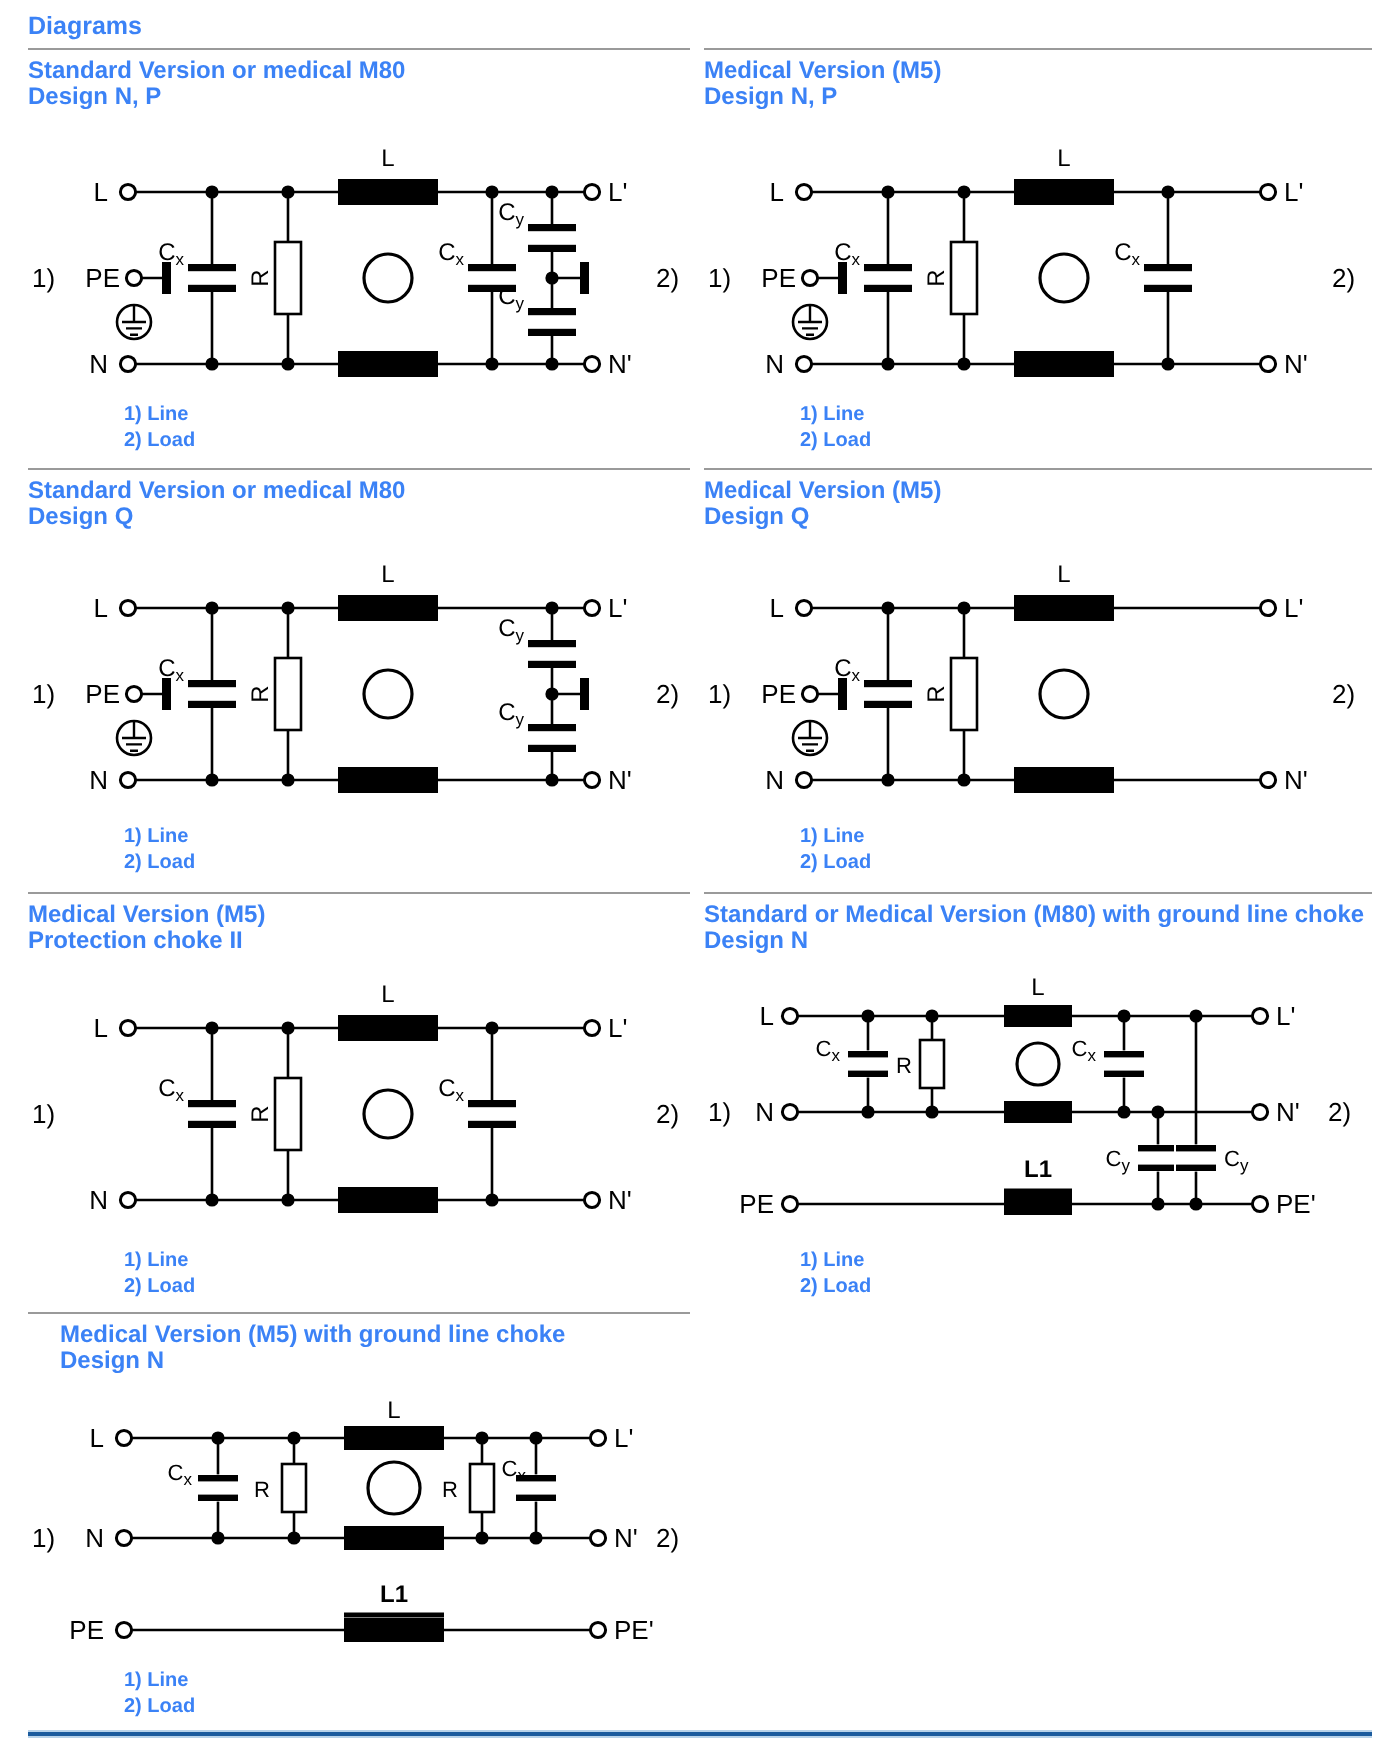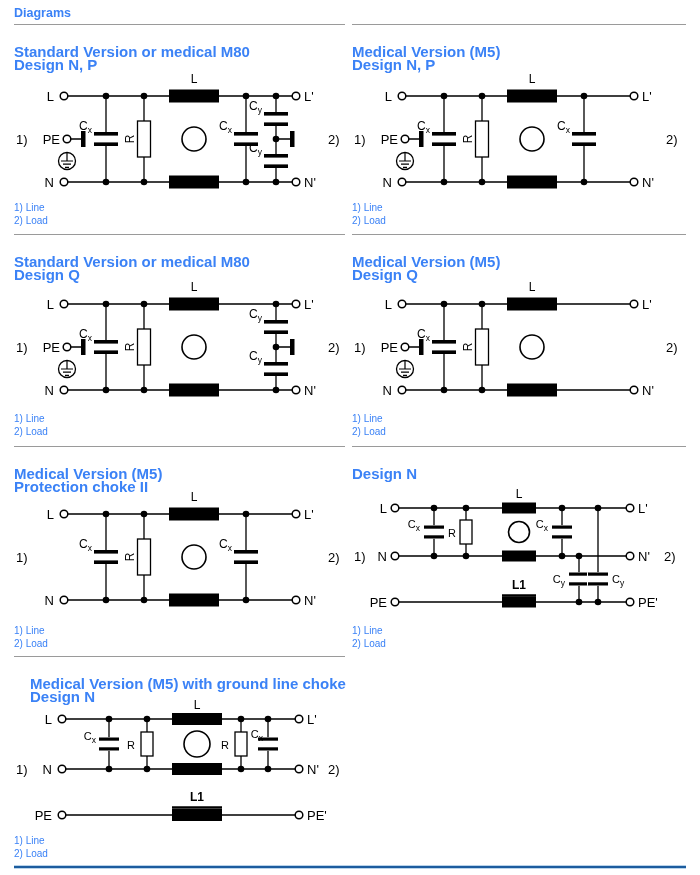--- a/index.html
+++ b/index.html
@@ -1,21 +1,21 @@
 <!DOCTYPE html>
 <html style="--accent: #1c5c9e; --accent-light: #b9d3ea; --divider: #9a9a9a;"><head>
 <meta charset="utf-8">
 <style>
   html,body{margin:0;padding:0;background:#fff;}
   .page{position:relative;width:700px;height:875px;background:#fff;overflow:hidden;
         font-family:"Liberation Sans",sans-serif;color:#3b82f6;}
   .page-title{position:absolute;left:14px;top:6px;font-size:12.5px;font-weight:bold;}
   .rule{position:absolute;height:1px;background:var(--divider,#9a9a9a);}
-  .sec-title{position:absolute;font-size:15px;font-weight:bold;line-height:13px;margin-top:16px;}
-  .footnotes{position:absolute;font-size:10px;font-weight:normal;line-height:12.5px;}
+  .sec-title{position:absolute;font-size:12px;font-weight:bold;line-height:13px;}
+  .footnotes{position:absolute;font-size:10px;font-weight:bold;line-height:12.5px;margin-left:48px;}
   .accent{position:absolute;left:14px;top:865px;width:672px;height:4px;
           background:linear-gradient(var(--accent-light,#b9d3ea) 0 1px,var(--accent,#1c5c9e) 1px 3px,var(--accent-light,#b9d3ea) 3px 4px);}
   svg.circ{position:absolute;overflow:visible;}
   .wire{stroke:#000;stroke-width:1.3;fill:none;}
   .wire25{stroke:#000;stroke-width:2.5;fill:none;}
   .blk{fill:#000;}
   .box{fill:#fff;stroke:#000;stroke-width:1.3;}
   .term{fill:#fff;stroke:#000;stroke-width:1.5;}
   .ring{fill:#fff;stroke:#000;stroke-width:1.6;}
   .ring2{fill:#fff;stroke:#000;stroke-width:1.3;}
@@ -84,20 +84,21 @@
     </div>
   <div class="sec-title" style="left:352px;top:239px">
       <div>Medical Version (M5)</div>
       <div>Design Q</div>
     </div>
   <div class="sec-title" style="left:14px;top:451px">
       <div>Medical Version (M5)</div>
       <div>Protection choke II</div>
     </div>
   <div class="sec-title" style="left:352px;top:451px">
+      <div>Standard or Medical Version (M80) with ground line choke</div>
       <div>Design N</div>
     </div>
   <div class="sec-title" style="left:30px;top:661px">
       <div>Medical Version (M5) with ground line choke</div>
       <div>Design N</div>
     </div>
 
   <svg class="circ" style="left:14px;top:70px" width="332" height="124" viewBox="0 0 332 124">
     <g>
       <path class="wire" d="M50,26H282 M50,112H282 M92,26V112 M130,26V112 M232,26V112 M262,26V112 M56,69H67 M262,69H276"></path>

